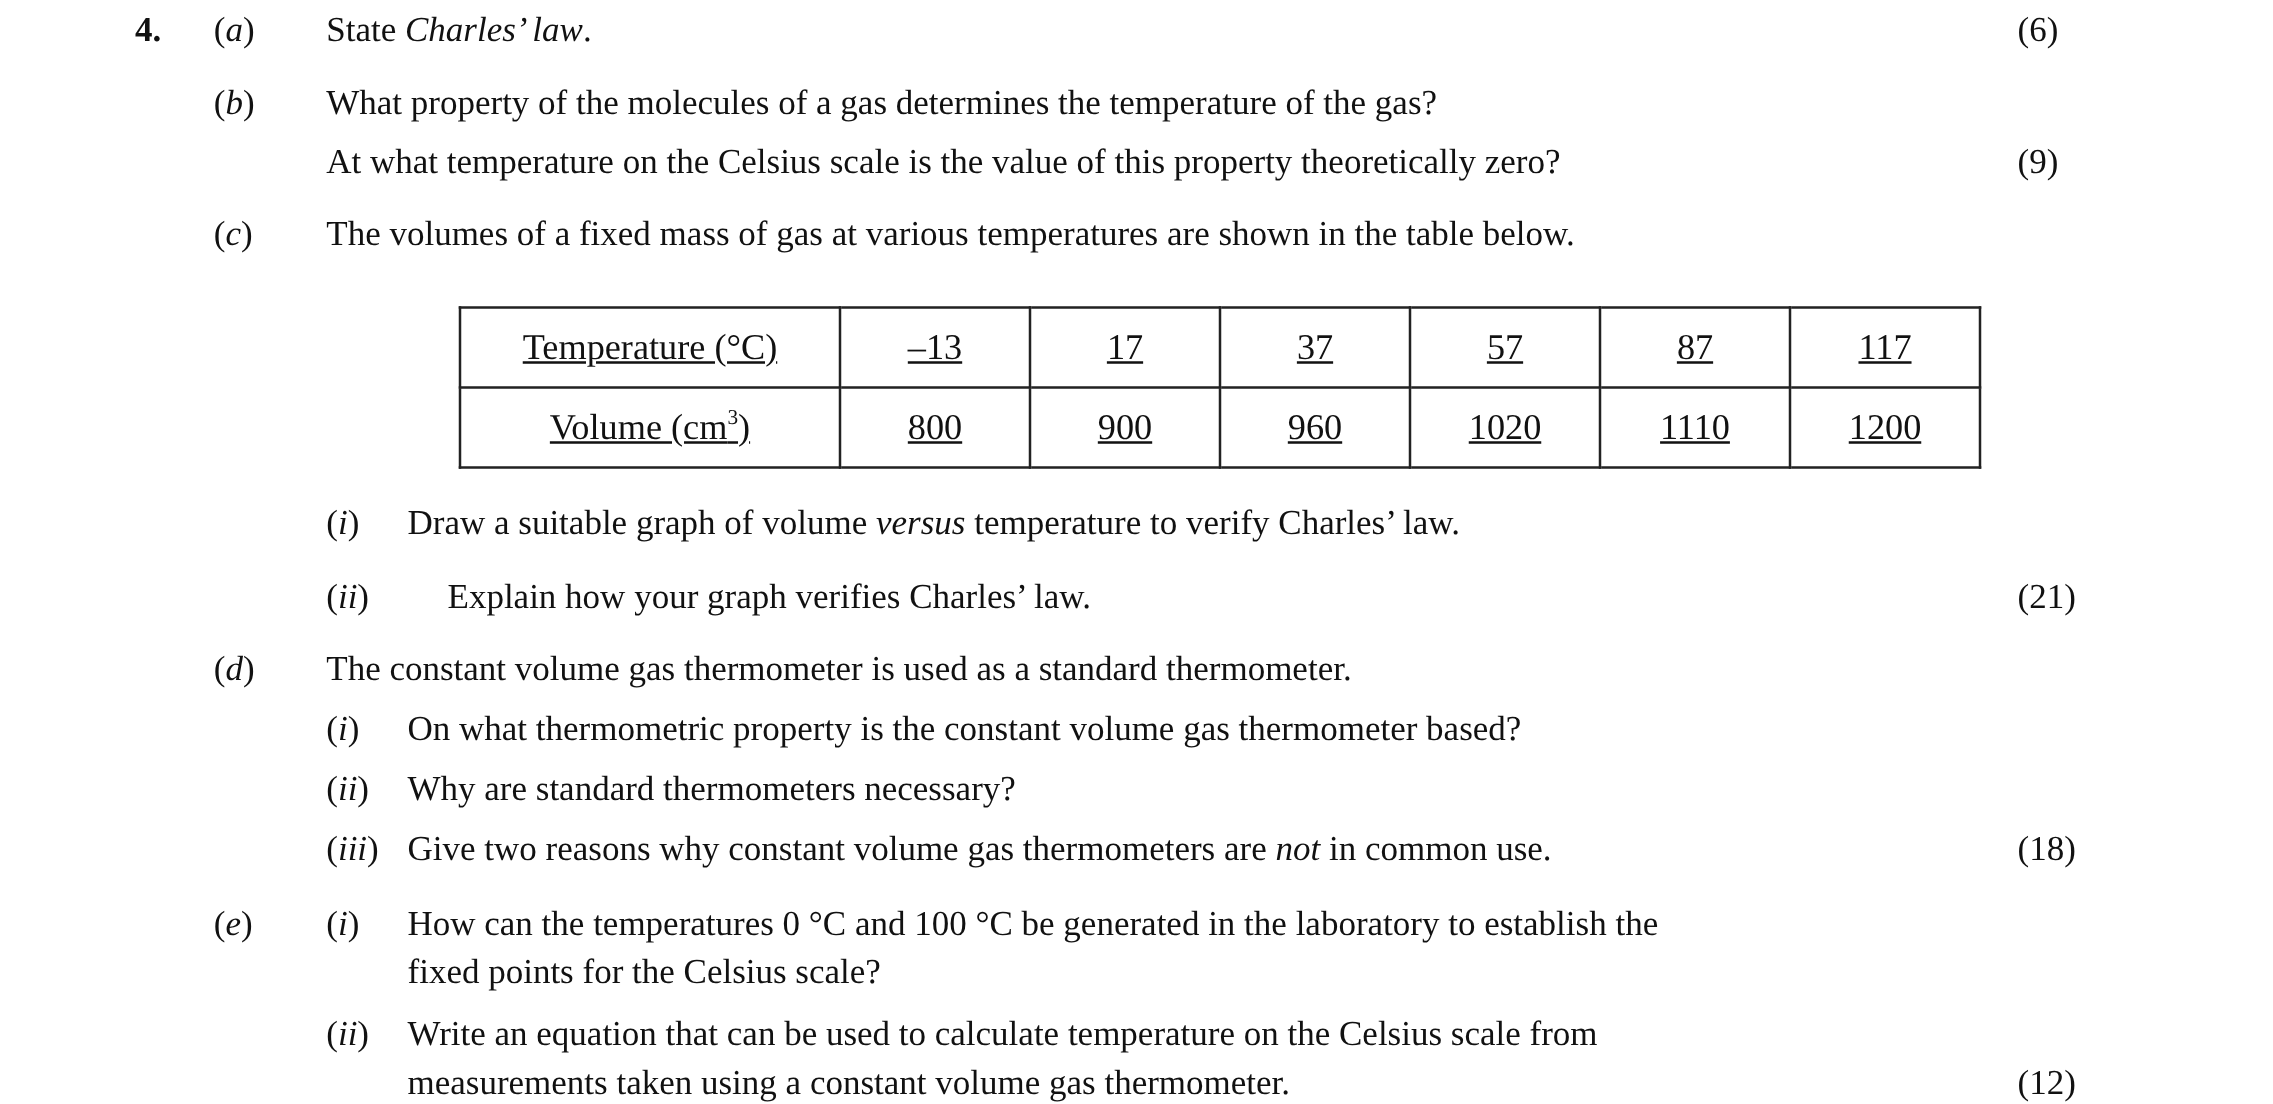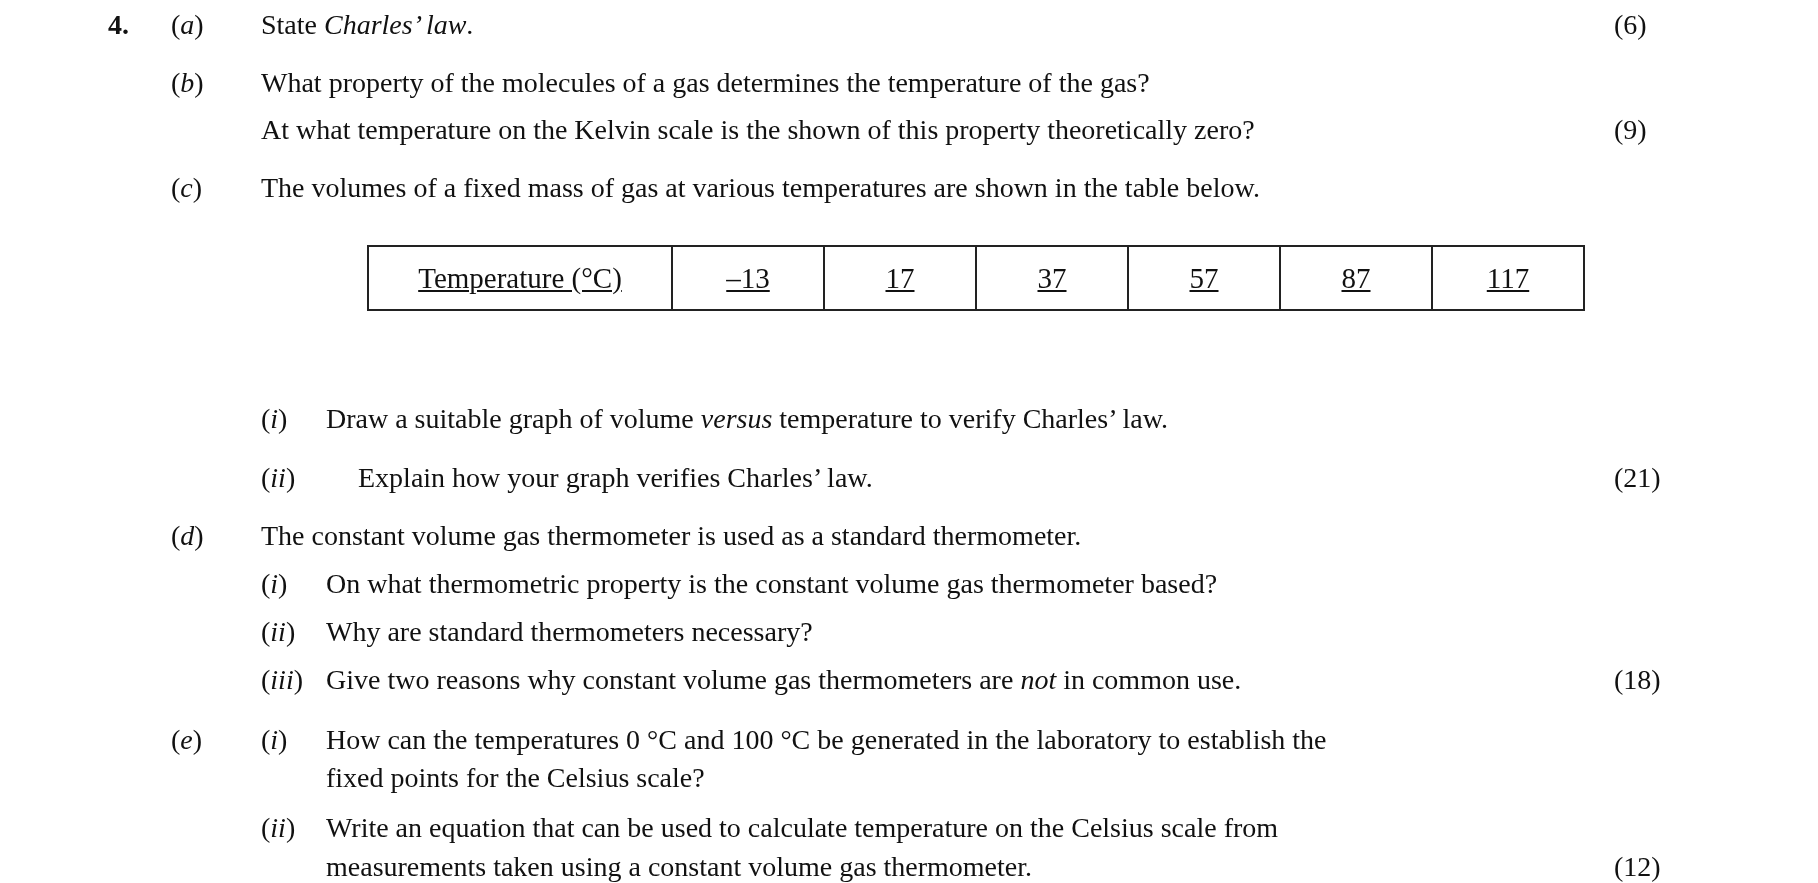--- a/index.html
+++ b/index.html
@@ -19,36 +19,45 @@
 <body>
 
 <div class="abs qnum" style="left:108px; top:11px;">4.</div>
 
 <div class="abs lbl" style="left:171px; top:11px;">(<i>a</i>)</div>
 <div class="abs" style="left:261px; top:11px;"><span>State </span><i>Charles’ law</i><span>.</span></div>
 <div class="mark" style="top:11px;">(6)</div>
 
 <div class="abs lbl" style="left:171px; top:69px;">(<i>b</i>)</div>
 <div class="abs" style="left:261px; top:69px;">What property of the molecules of a gas determines the temperature of the gas?</div>
-<div class="abs" style="left:261px; top:116px;">At what temperature on the Kelvin scale is the shown of this property theoretically zero?</div>
+<div class="abs" style="left:261px; top:116px;">At what temperature on the Celsius scale is the value of this property theoretically zero?</div>
 <div class="mark" style="top:116px;">(9)</div>
 
 <div class="abs lbl" style="left:171px; top:174px;">(<i>c</i>)</div>
 <div class="abs" style="left:261px; top:174px;">The volumes of a fixed mass of gas at various temperatures are shown in the table below.</div>
 
 <table class="data">
   <tbody>
       <tr>
     <td class="hdr">Temperature (°C)</td>
     <td class="val">–13</td>
     <td class="val">17</td>
     <td class="val">37</td>
     <td class="val">57</td>
     <td class="val">87</td>
     <td class="val">117</td>
+  </tr>
+  <tr>
+    <td class="hdr"><span>Volume (cm</span><sup>3</sup><span>)</span></td>
+    <td class="val">800</td>
+    <td class="val">900</td>
+    <td class="val">960</td>
+    <td class="val">1020</td>
+    <td class="val">1110</td>
+    <td class="val">1200</td>
   </tr>
 </tbody>
   </table>
 
 <div class="abs sub" style="left:261px; top:405px;">(<i>i</i>)</div>
 <div class="abs" style="left:326px; top:405px;text-align:right;"><span>Draw a suitable graph of volume </span><i>versus</i><span> temperature to verify Charles’ law.</span></div>
 <div class="abs sub" style="left:261px; top:464px;">(<i>ii</i>)</div>
 <div class="abs" style="left:326px; top:464px;margin-left:32px;">Explain how your graph verifies Charles’ law.</div>
 <div class="mark" style="top:464px;">(21)</div>
 

